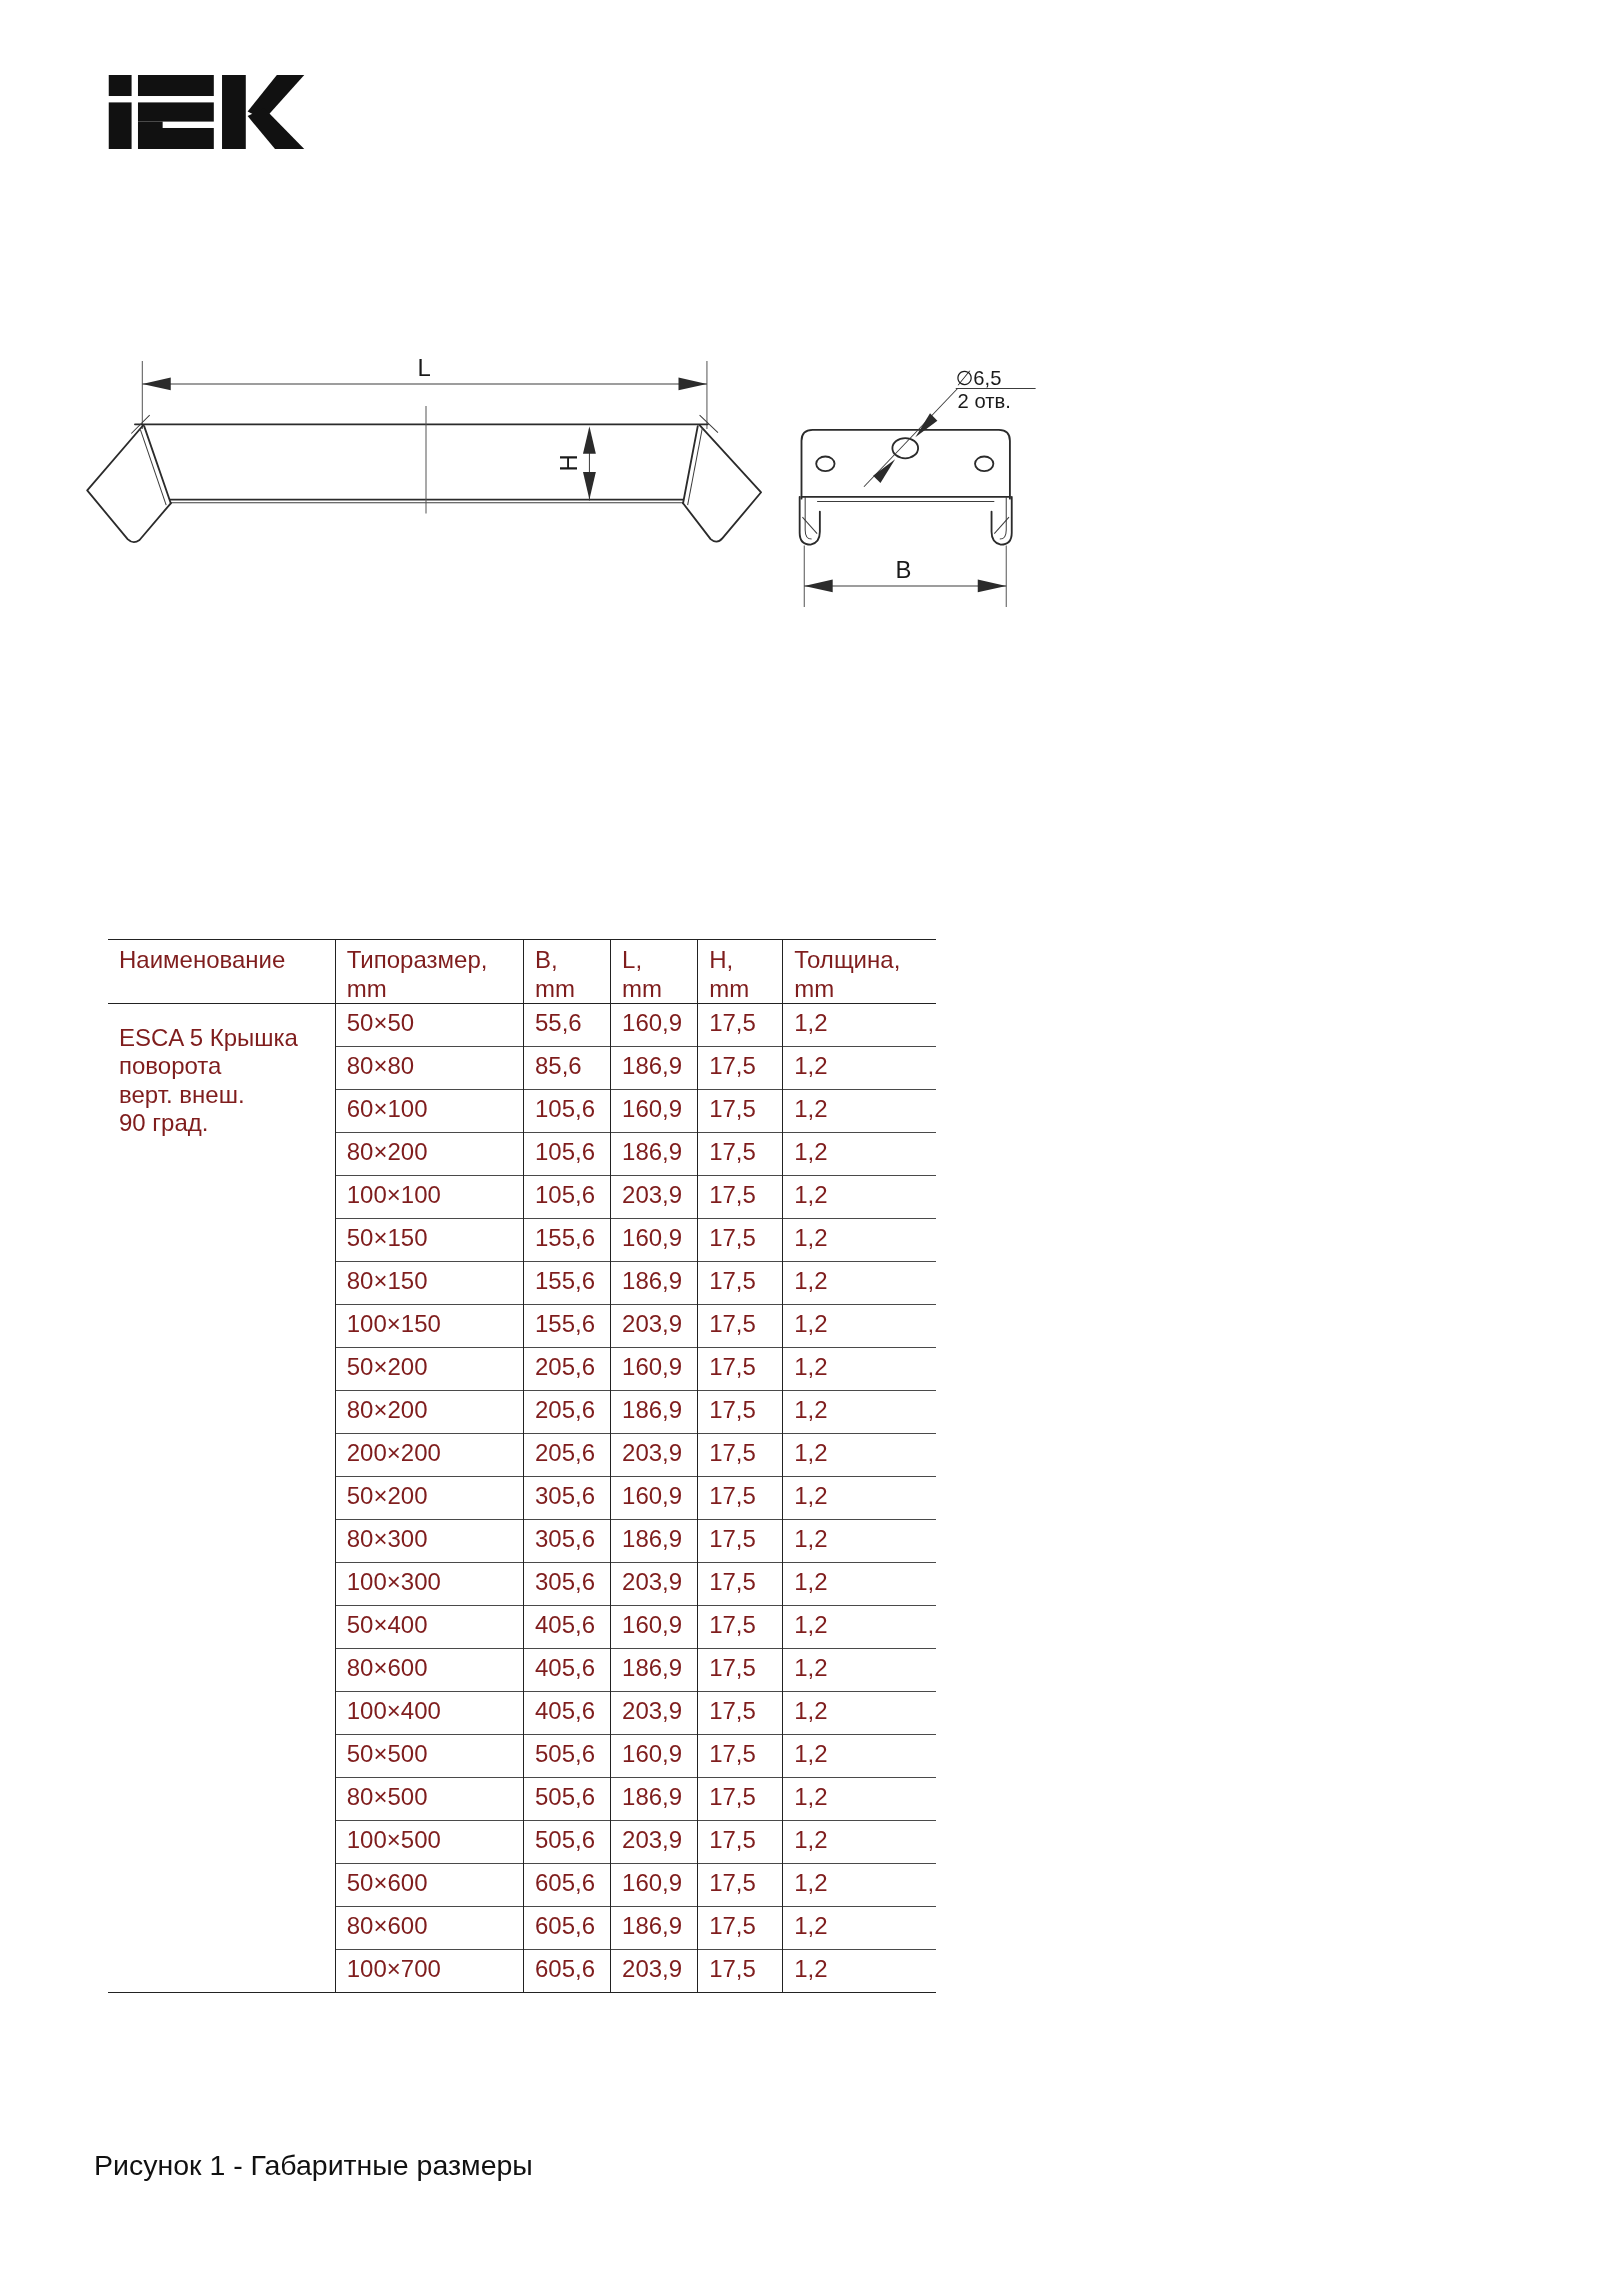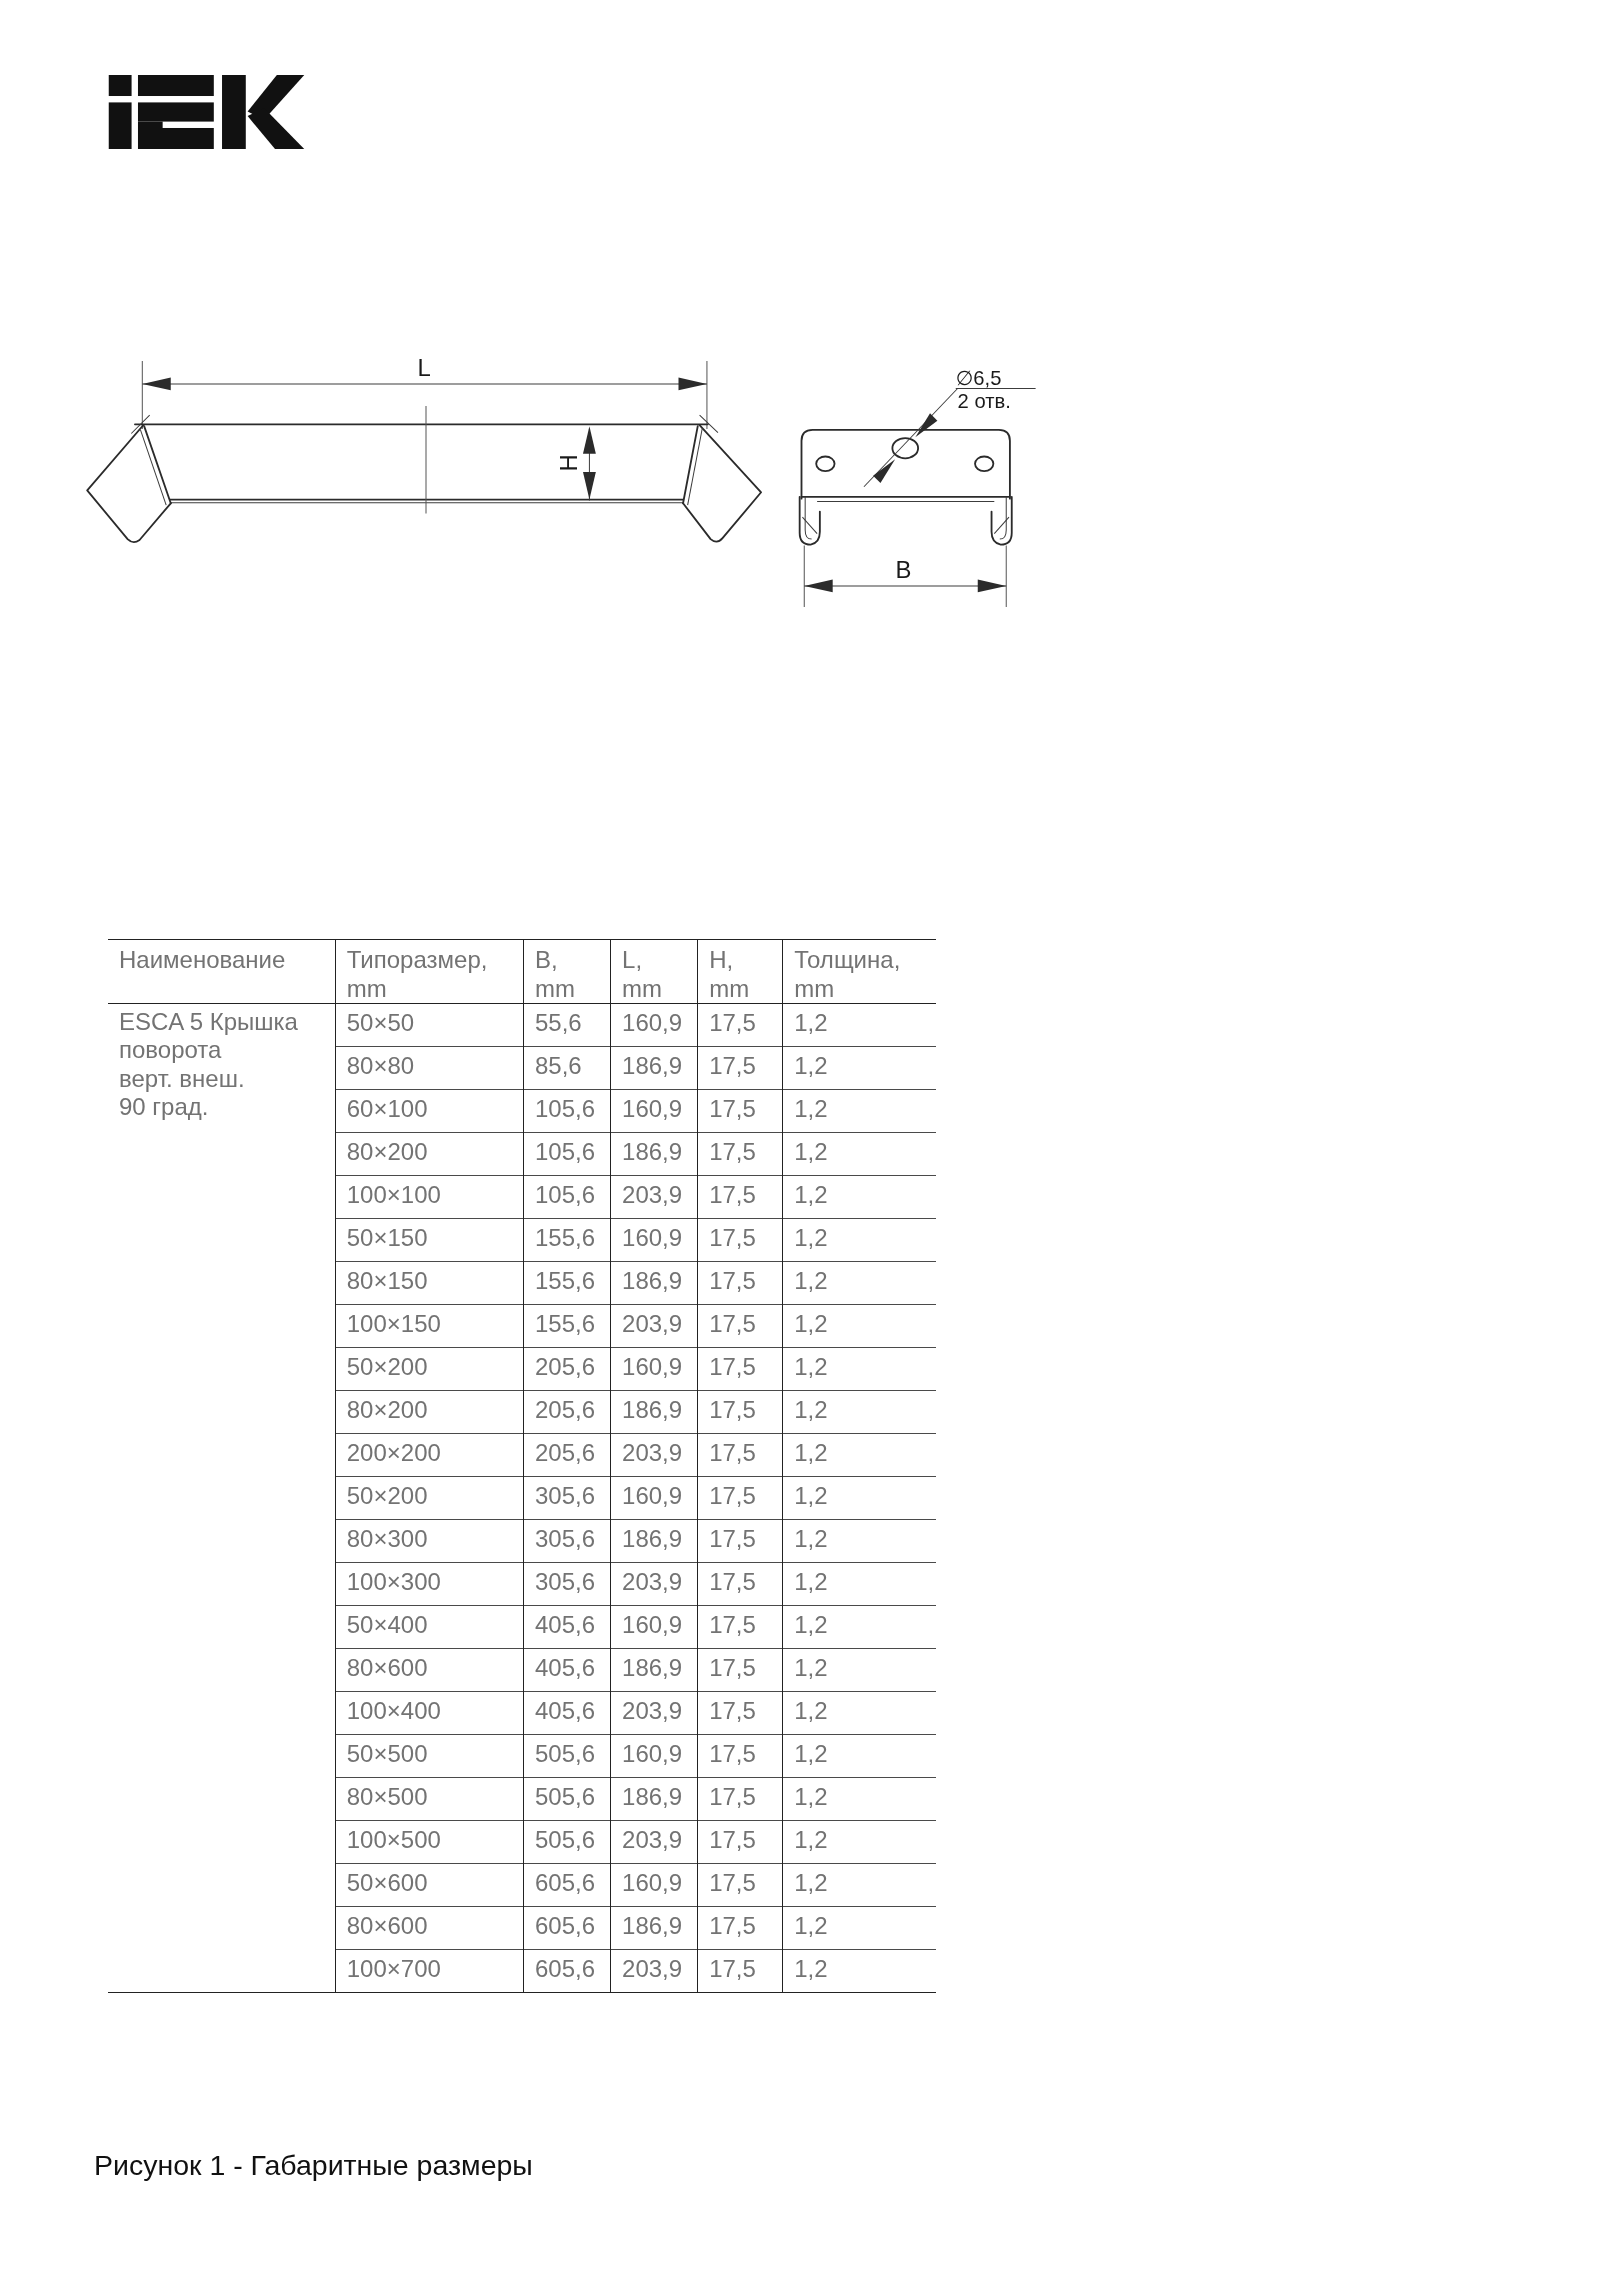--- a/index.html
+++ b/index.html
@@ -17,38 +17,38 @@
   .thinline{stroke:#3c3c3c;stroke-width:1.1;fill:none;}
   .thinner{stroke:#555555;stroke-width:1.1;fill:none;}
   .arrow{fill:#2b2b2b;stroke:none;}
   .dimtext{font-family:"Liberation Sans","DejaVu Sans",sans-serif;font-size:26px;fill:#1a1a1a;}
   .calltext{font-family:"Liberation Sans","DejaVu Sans",sans-serif;font-size:22px;fill:#1a1a1a;}
   
   #spec-table{
     position:absolute;left:108px;top:939px;width:828px;
     border-collapse:collapse;table-layout:fixed;
     border-top:1.8px solid #222222;border-bottom:1.8px solid #222222;
-    font-size:24px;color:#737373;
+    font-size:24px;color:#7f1d1d;
   }
   #spec-table th{
     font-weight:normal;text-align:left;vertical-align:top;
     padding:4.6px 3.7px 0 11px;height:61px;line-height:29px;
     border-bottom:1.8px solid #222222;white-space:pre-line;
     box-sizing:border-box;
   }
   #spec-table td{
     vertical-align:top;padding:5.5px 3.7px 0 11px;height:43px;
     line-height:28.5px;box-sizing:border-box;
   }
   #spec-table th + th, #spec-table td.data-td + td.data-td{border-left:1.8px solid #222222;}
   #spec-table td.data-td{border-top:1.4px solid #4a4a4a;border-left:1.8px solid #222222;}
   #spec-table tr.first-row td.data-td{border-top:none;}
   #spec-table td.name-cell{
     border-right:1.8px solid #222222;border-left:none;white-space:pre-line;
-    padding-top:4px;
+    padding-top:20px;
   }
   
   #caption{left:86px;top:2149px;font-size:28.5px;color:#111111;margin-left:8px;}
 </style>
 </head>
 <body>
 
 <div class="page">
 
   <svg id="logo" class="abs" width="197" height="74" viewBox="0 0 214 81" aria-label="IEK">

